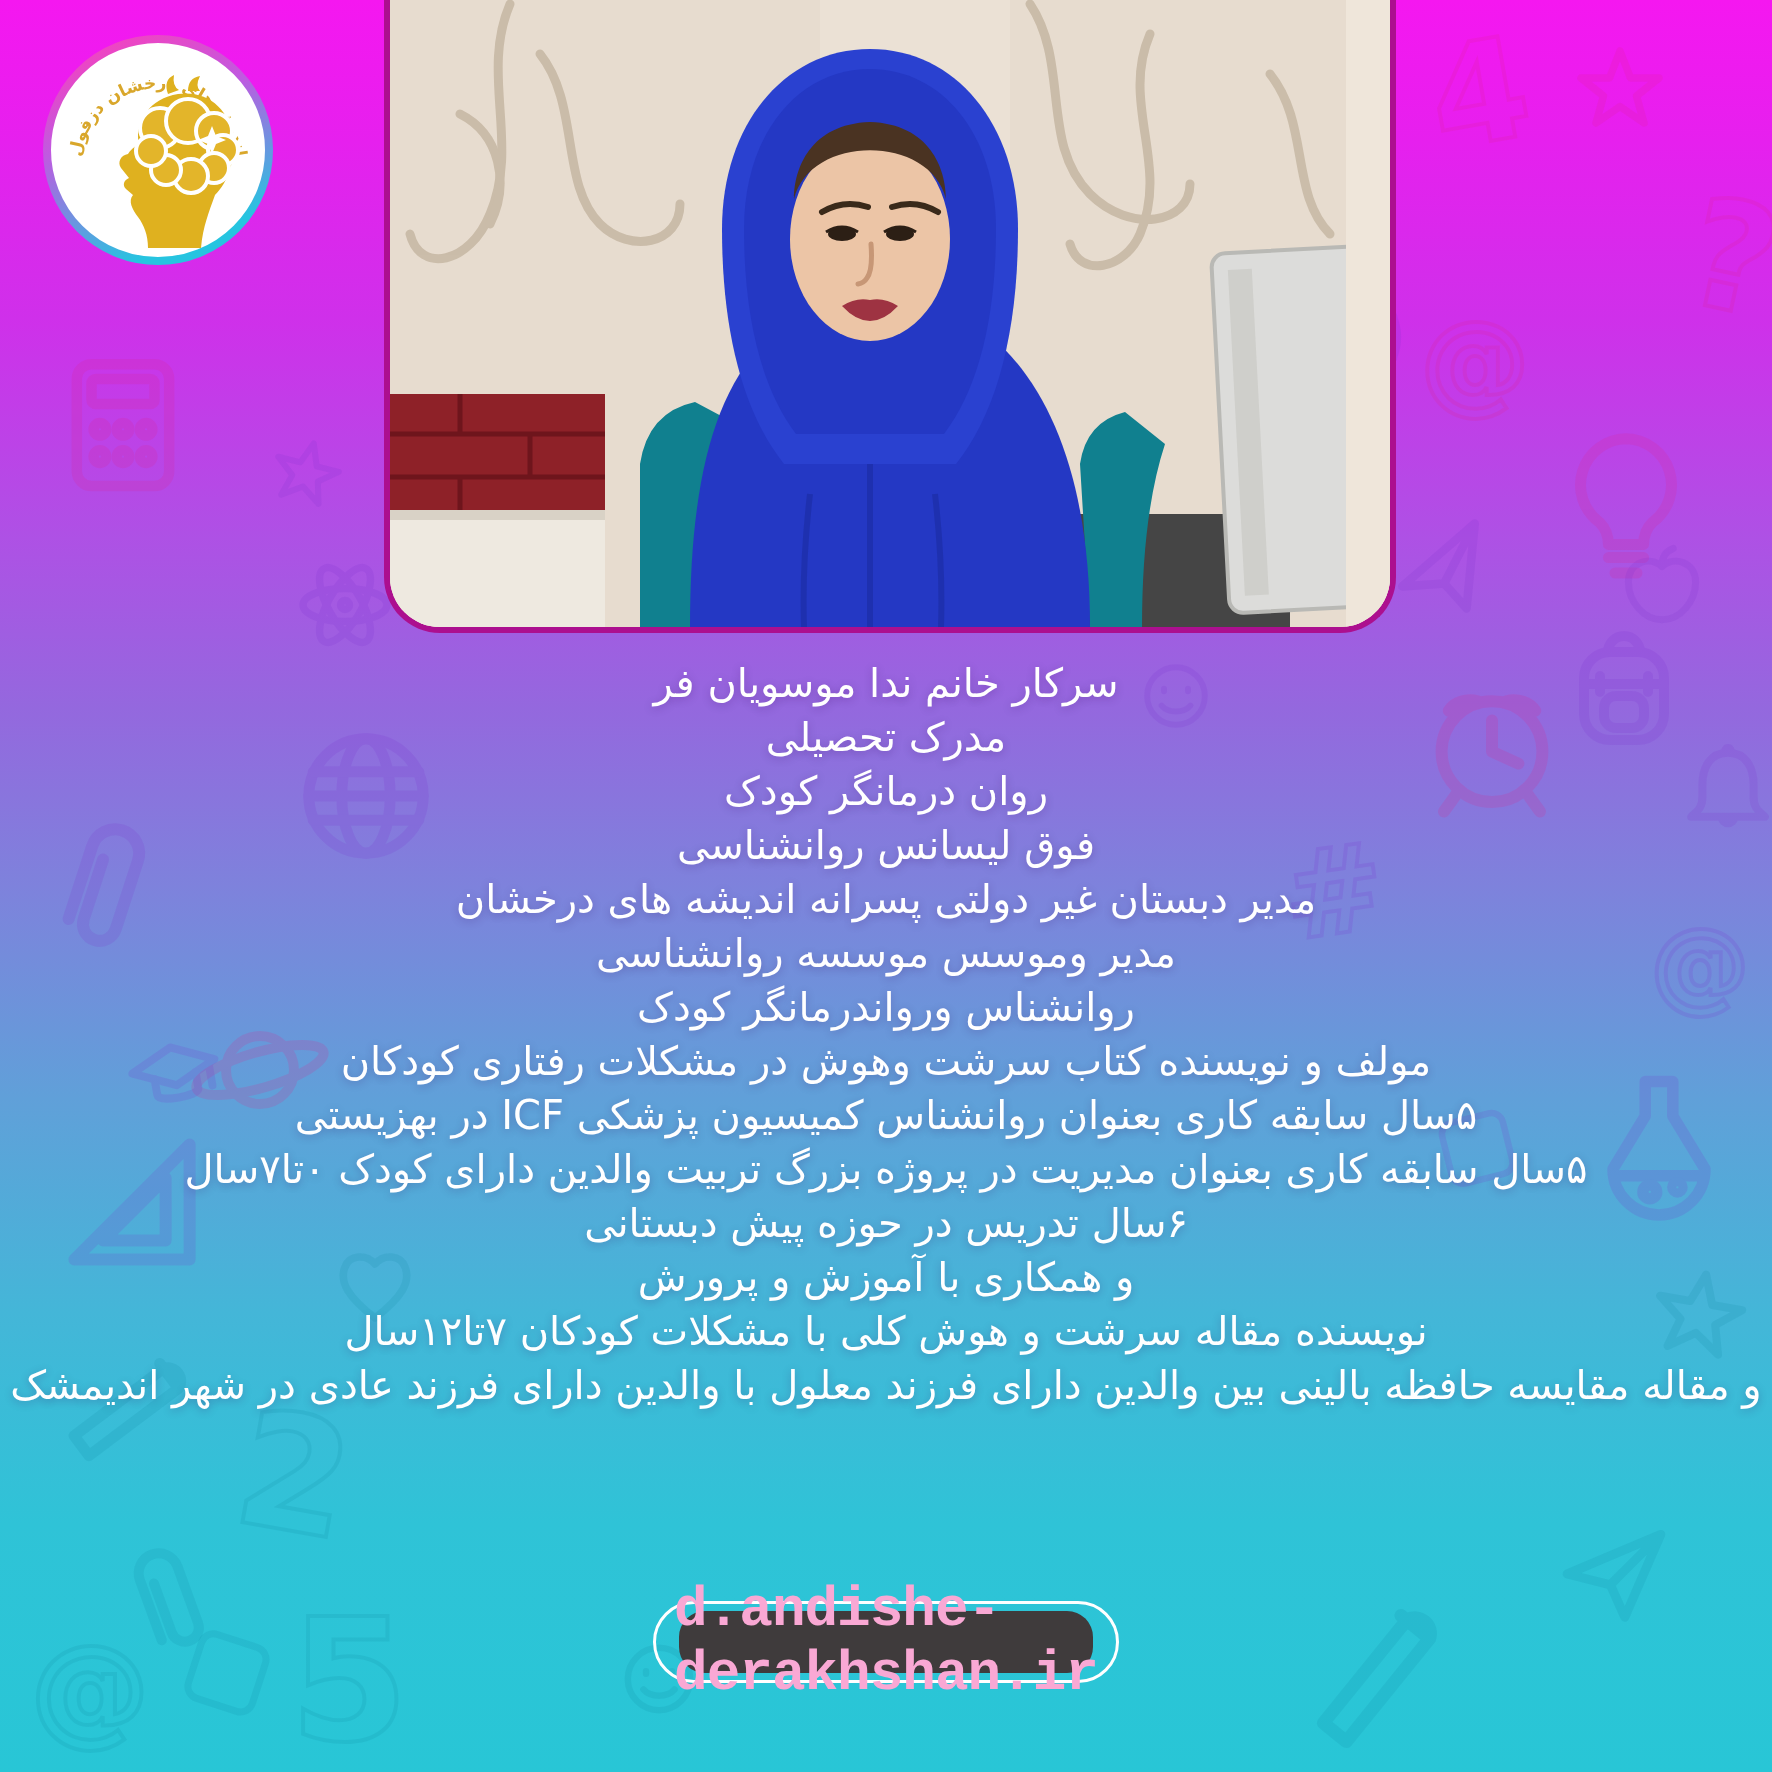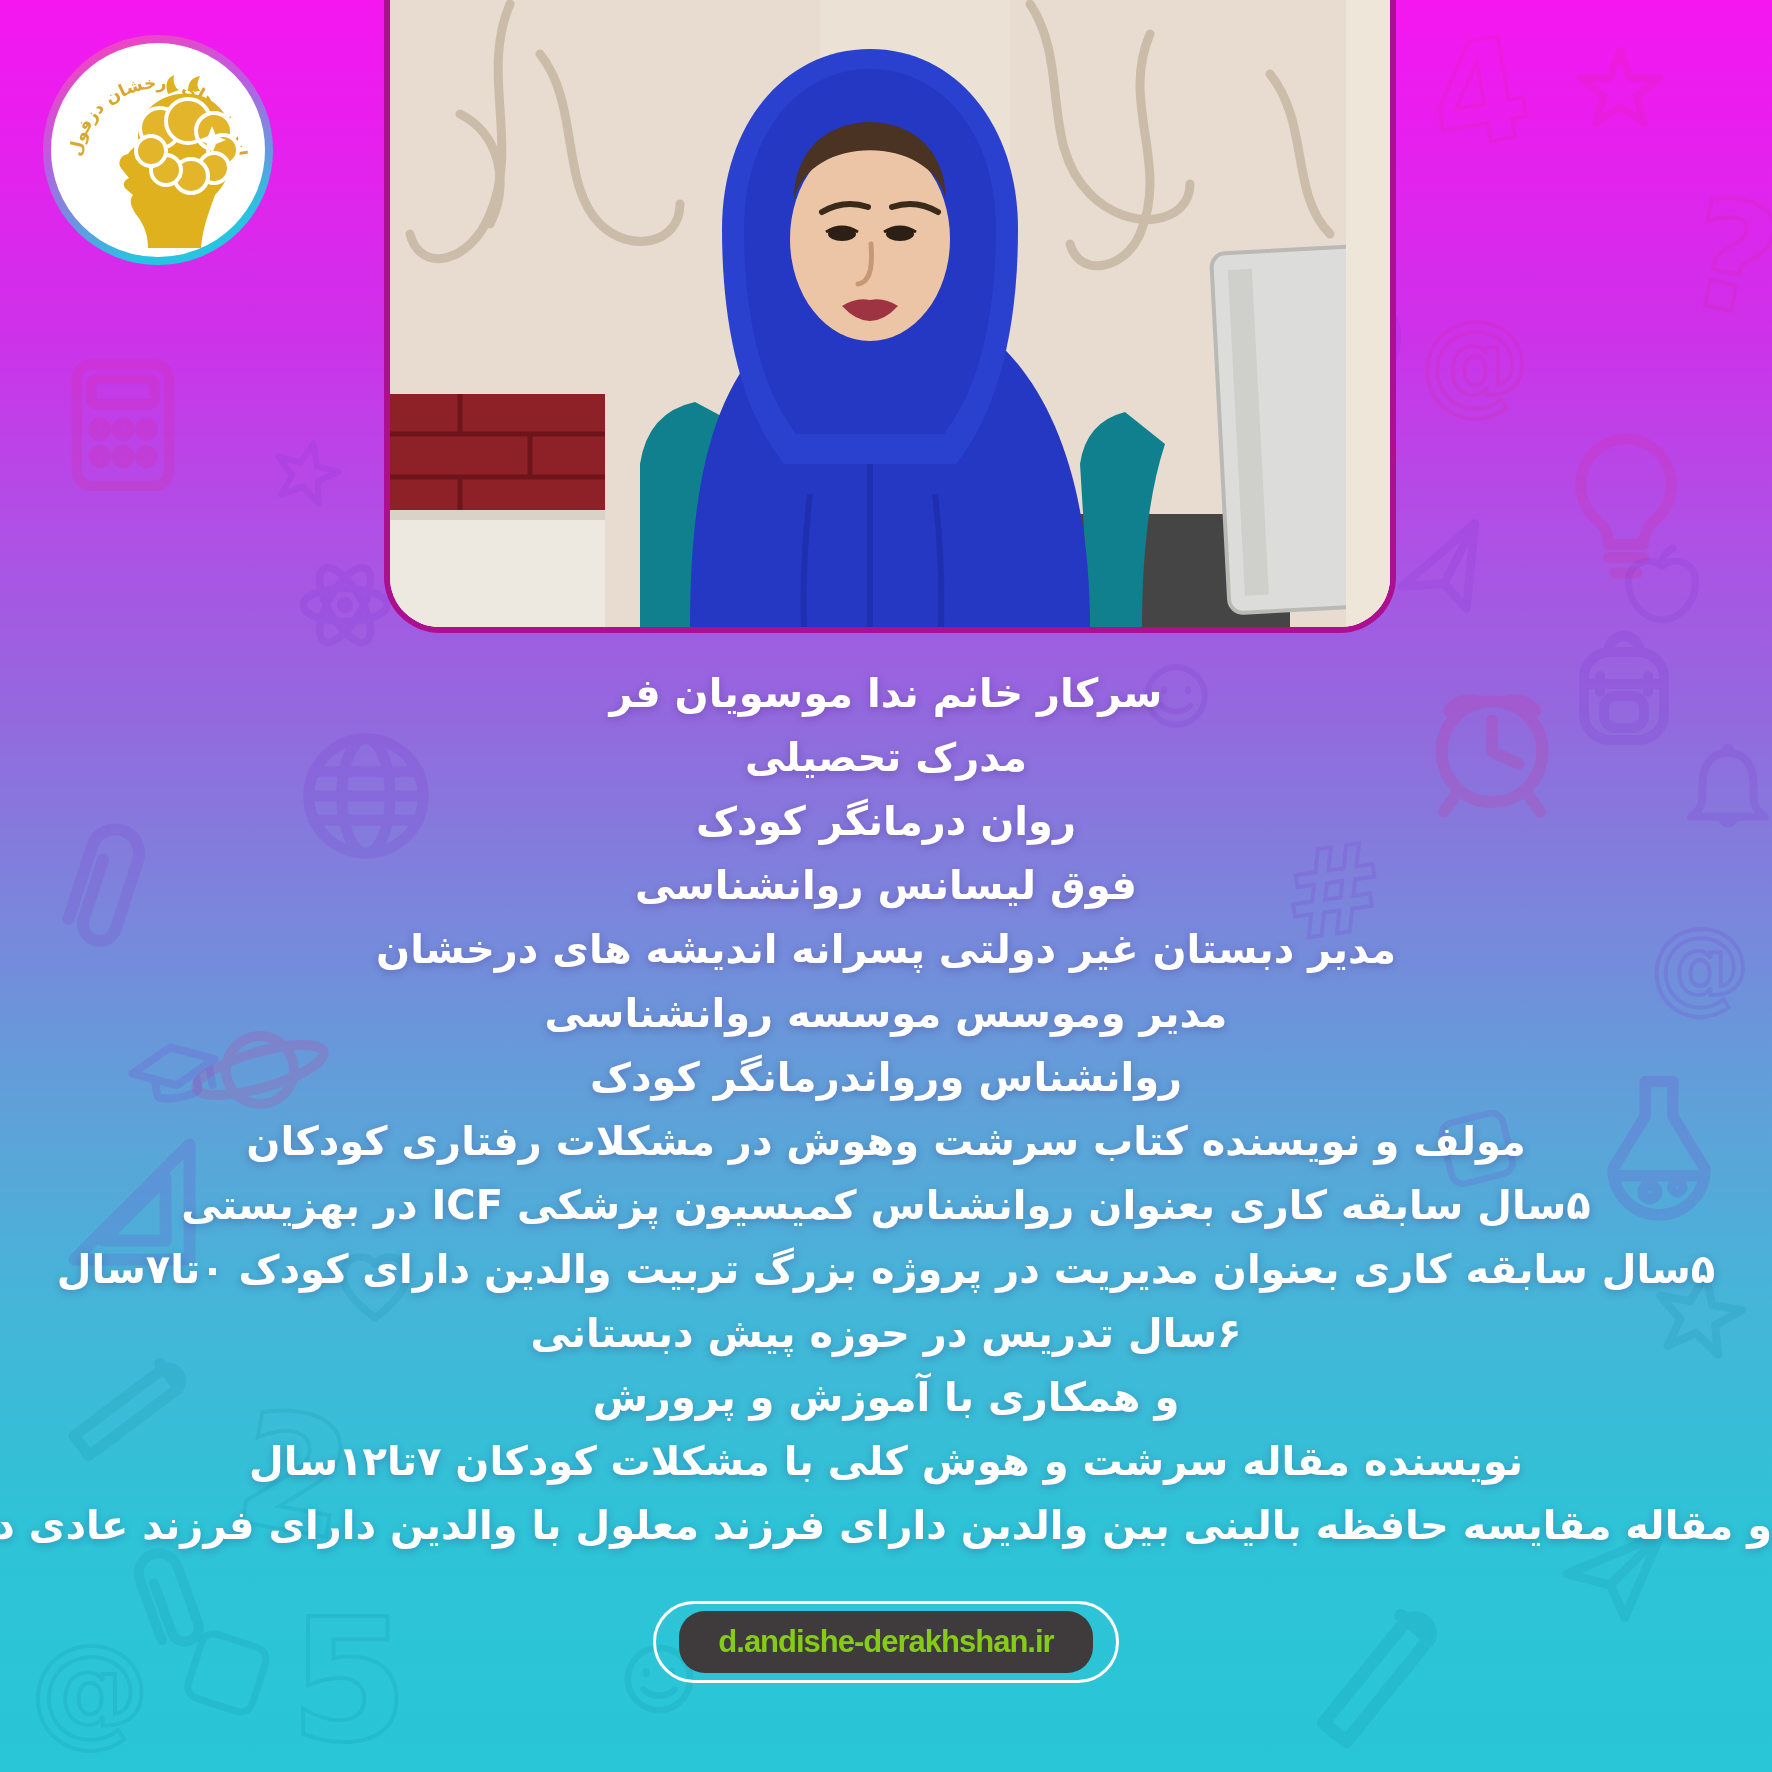--- a/index.html
+++ b/index.html
@@ -15,29 +15,29 @@
   .dtext{font-family:"DejaVu Sans",sans-serif;font-weight:bold;fill:none;stroke-width:4;}
 
   .photo-frame{position:absolute;left:384px;top:-6px;width:1000px;height:633px;
     border:6px solid #ac0f8f;border-top:none;border-radius:0 0 56px 56px;
     overflow:hidden;box-sizing:content-box;background:#e7dccf;}
   .photo-frame svg{display:block;}
 
   .logo{position:absolute;left:42px;top:34px;width:232px;height:232px;}
 
   .text-block{position:absolute;left:0;top:656px;width:1772px;text-align:center;direction:rtl;}
-  .line{font-size:40px;line-height:54px;font-weight:bold;color:#fff;white-space:nowrap;
-    text-shadow:0 2px 8px rgba(50,0,90,.25);margin-top:10px;}
+  .line{font-size:40px;line-height:54px;font-weight:normal;color:#fff;white-space:nowrap;
+    text-shadow:0 2px 8px rgba(50,0,90,.25);}
 
   .pill-outline{position:absolute;left:653px;top:1601px;width:466px;height:82px;
     border:3px solid #fff;border-radius:42px;box-sizing:border-box;}
   .pill{position:absolute;left:679px;top:1611px;width:414px;height:62px;background:#3f3b3c;
     border-radius:26px;display:flex;align-items:center;justify-content:center;cursor:pointer;}
-  .pill span{color:#84cc16;font-family:Liberation Sans, sans-serif;font-weight:bold;
-    font-size:31px;letter-spacing:-1px;}
+  .pill span{color:#f9a8d4;font-family:Liberation Mono, monospace;font-weight:bold;
+    font-size:56px;letter-spacing:-1px;}
 
   .footer{position:absolute;left:0;top:1698px;width:1772px;text-align:center;direction:rtl;
     color:#fff;font-weight:bold;font-size:44px;letter-spacing:2px;
     text-shadow:0 2px 6px rgba(0,80,95,.3);}
 </style>
 </head>
 <body>
 
 <div class="canvas">
 

